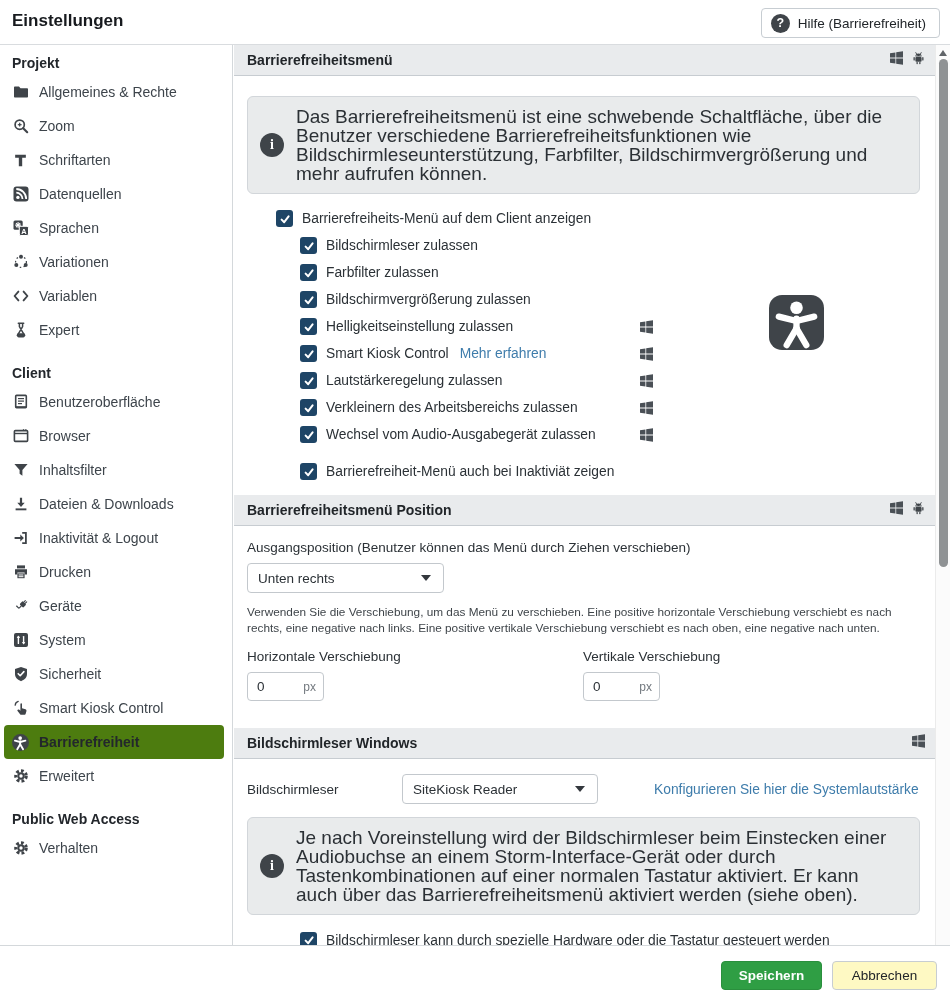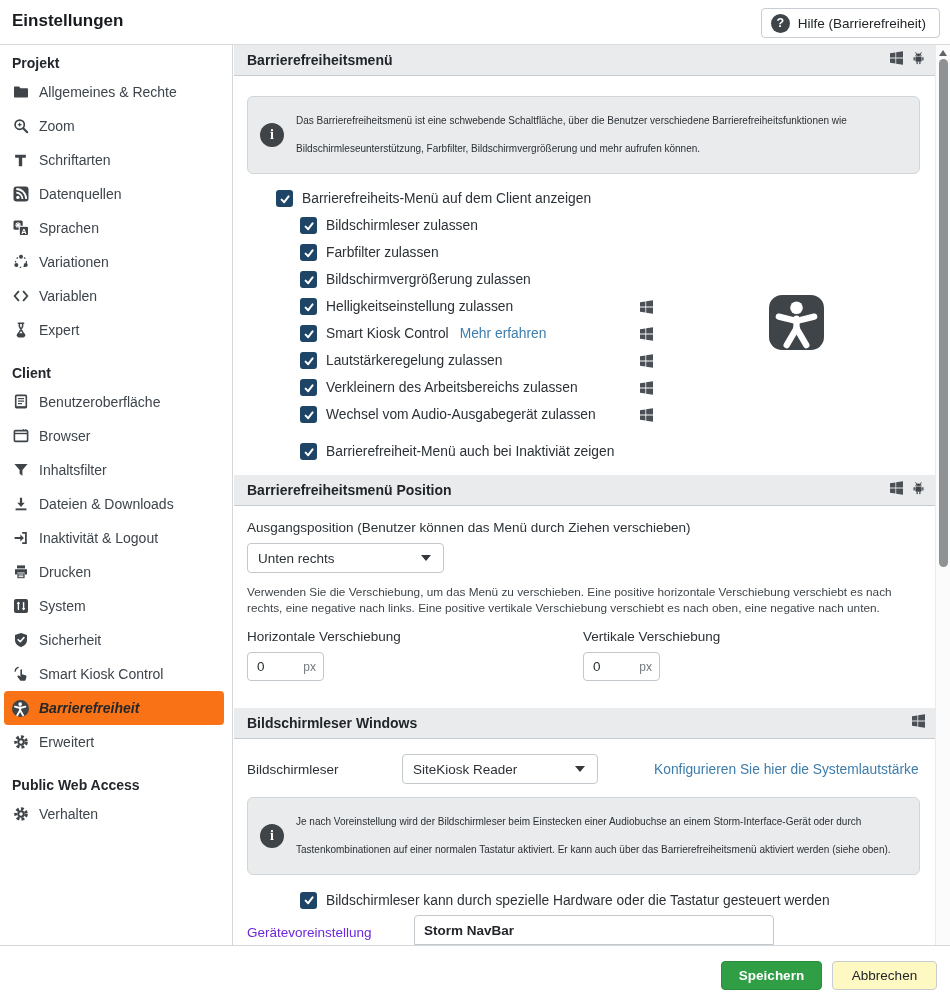--- a/index.html
+++ b/index.html
@@ -15,37 +15,37 @@
               display:flex; align-items:center; justify-content:center; }
   .help-btn .hlabel { font-size:13.5px; color:#212529; }
 
   
   .sidebar { position:absolute; left:0; top:45px; width:233px; bottom:55px; border-right:1px solid #d4d8db; background:#fff; overflow:hidden; }
   .group-label { padding-left:12px; margin-top:8px; margin-bottom:2px; height:20px; line-height:20px; font-size:14px; font-weight:bold; color:#23272c; }
   .group-label.mt { margin-top:16px; }
   .side-item { height:34px; margin:0 8px 0 4px; padding-left:8px; border-radius:4px; display:flex; align-items:center; gap:10px; cursor:pointer; }
   .side-item .ico { width:17px; height:17px; flex:0 0 17px; display:flex; align-items:center; justify-content:center; }
   .side-item .lbl { font-size:14px; color:#3d444b; white-space:nowrap; }
-  .side-item.selected { background:#f97316;font-style:italic; }
+  .side-item.selected { background:#4d7c0f; }
   .side-item.selected .lbl { color:#23272c; font-weight:bold; }
   .ico svg { display:block; }
 
   
   .content { position:absolute; left:234px; top:45px; right:15px; bottom:55px; background:#fff; overflow:hidden; }
   .sec-header { height:31px; background:#e9ebed; border-bottom:1px solid #c7ccd1; display:flex; align-items:center; padding:0 10px 0 13px; }
   .sec-title { font-size:14px; font-weight:bold; color:#212529; flex:1; }
   .plat-icons { display:flex; align-items:center; gap:9px; }
 
   .sec-body { padding:0 15px 0 13px; position:relative; }
 
   .infobox { margin-top:20px; background:#e9ebec; border:1px solid #d2d6da; border-radius:6px;
              display:flex; align-items:center; gap:12px; padding:10px 14px 10px 12px; }
   .infobox .i-ico { width:24px; height:24px; border-radius:50%; background:#3f4449; color:#fff; flex:0 0 24px;
              display:flex; align-items:center; justify-content:center; font-size:14px; font-weight:bold; font-family:"Liberation Serif", serif; }
-  .infobox .i-text { font-size:10px; line-height:28px; color:#2b3035; }
+  .infobox .i-text { font-size:19px; line-height:19px; color:#2b3035; }
 
   .cb-rows { margin-top:11px; }
   .cb-row { height:27px; display:flex; align-items:center; position:relative;padding-left:29px; }
   .cb-row.lvl1 { margin-left:24px; }
   .cb-row.gap { margin-top:10px; }
   .checkbox { width:17px; height:17px; border-radius:3px; background:#1e4566; margin-right:9px; flex:0 0 17px;
               display:flex; align-items:center; justify-content:center; cursor:pointer; }
   .cb-label { font-size:13.8px; color:#2b3136; }
   .cb-link { font-size:13.8px; color:#3e7cab; margin-left:11px; cursor:pointer; }
   .row-win { position:absolute; left:369px; top:7px; }
@@ -285,20 +285,33 @@
             <line x1="5.6" y1="11" x2="10.4" y2="11"></line>
             <line x1="5.6" y1="12.7" x2="10.4" y2="12.7"></line>
           </g>
         </svg>
       </span>
     <span class="lbl">Drucken</span>
   </div>
   <div class="side-item">
     <span class="ico">
         <svg width="16" height="16" viewBox="0 0 16 16">
+          <g transform="rotate(45 8 8)" fill="#3f4449">
+            <rect x="6.7" y="0.6" width="1.1" height="2.8" rx="0.5"></rect>
+            <rect x="8.6" y="0.6" width="1.1" height="2.8" rx="0.5"></rect>
+            <rect x="5.6" y="3.2" width="5.2" height="4.6" rx="1.1"></rect>
+            <path d="M7.6 7.8h1.2v2.4a1.6 1.6 0 0 1-1.6 1.6H4.6v-1.3h2.2a0.8 0.8 0 0 0 .8-.8z"></path>
+          </g>
+        </svg>
+      </span>
+    <span class="lbl">Geräte</span>
+  </div>
+  <div class="side-item">
+    <span class="ico">
+        <svg width="16" height="16" viewBox="0 0 16 16">
           <rect x="1" y="1" width="14" height="14" rx="2" fill="#3f4449"></rect>
           <g stroke="#fff" stroke-width="1.4" stroke-linecap="round">
             <line x1="5.4" y1="4.6" x2="5.4" y2="11.4"></line>
             <line x1="10.6" y1="4.6" x2="10.6" y2="11.4"></line>
           </g>
           <path fill="#fff" d="M3.7 6 5.4 3.4 7.1 6z"></path>
           <path fill="#fff" d="M8.9 10 10.6 12.6 12.3 10z"></path>
         </svg>
       </span>
     <span class="lbl">System</span>

